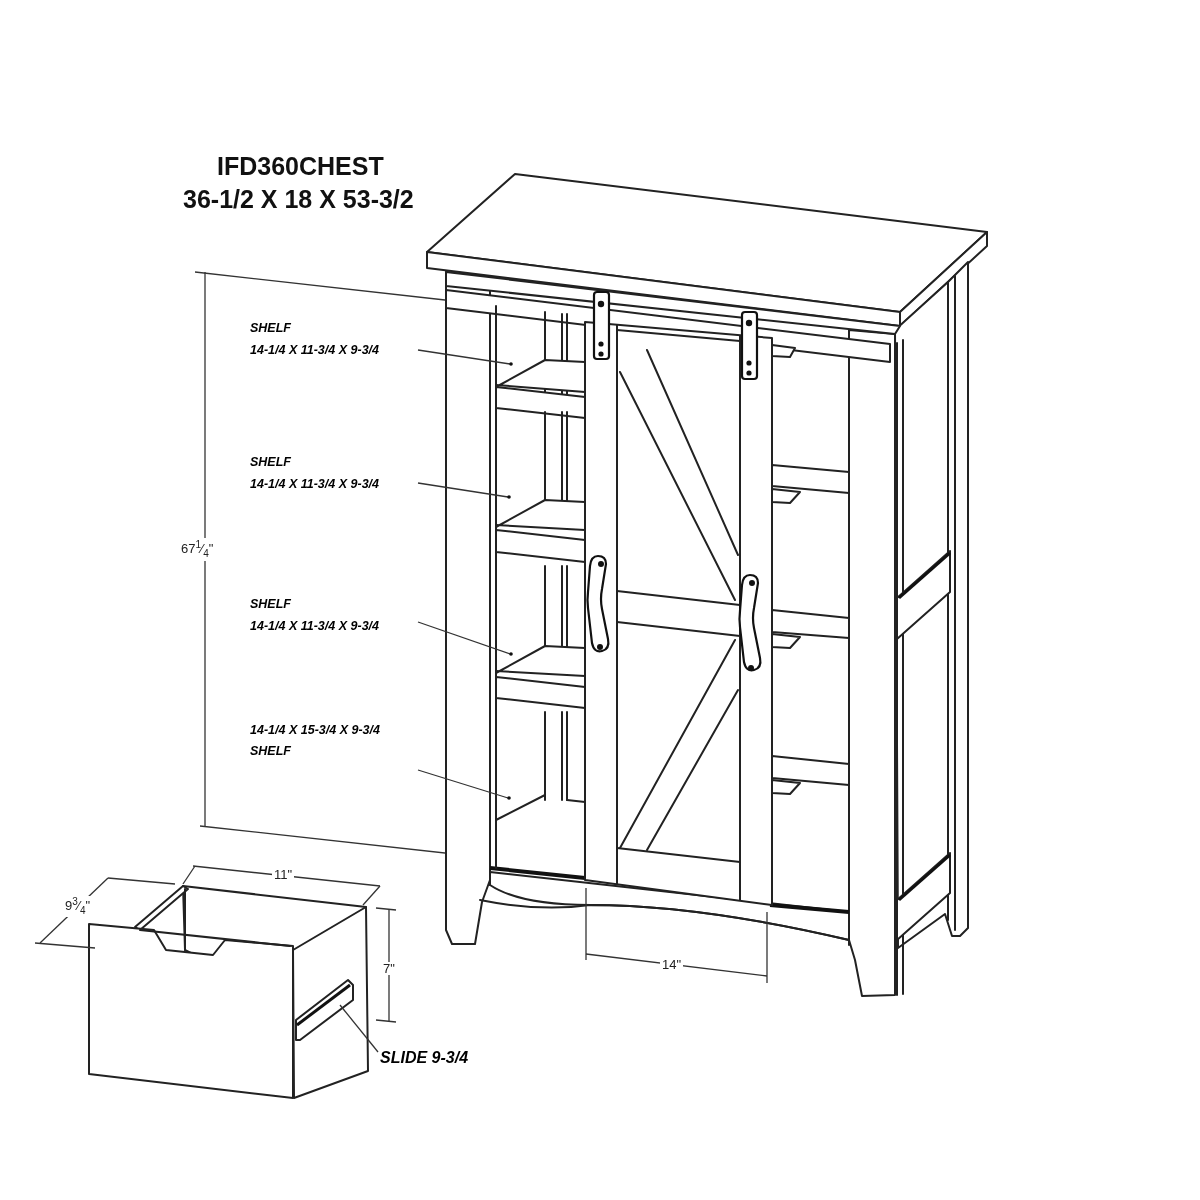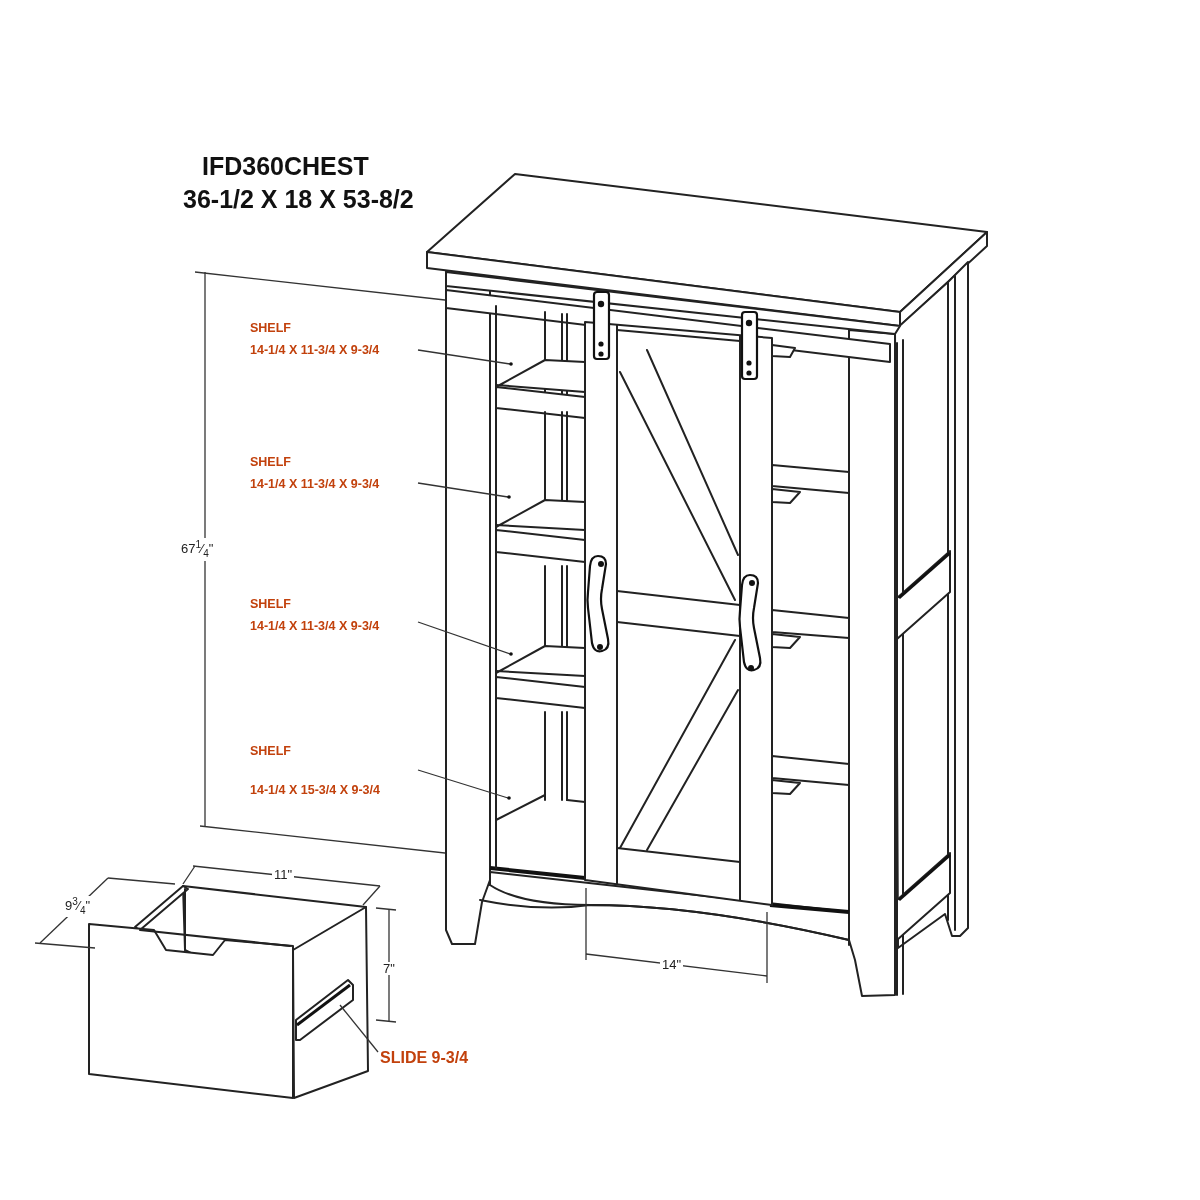--- a/index.html
+++ b/index.html
@@ -6,30 +6,30 @@
     body { width: 1200px; height: 1200px; position: relative; overflow: hidden;
            font-family: "Liberation Sans", sans-serif; color: #1a1a1a; }
     svg { position: absolute; left: 0; top: 0; }
     .ln { stroke: #222; stroke-width: 2; fill: none; stroke-linejoin: round; stroke-linecap: round; }
     .lt { stroke: #333; stroke-width: 1.3; fill: none; }
     .fill { fill: #ffffff; stroke: #222; stroke-width: 2; stroke-linejoin: round; }
     .thick { stroke: #111; stroke-width: 4; fill: none; }
     .hw { fill: #ffffff; stroke: #111; stroke-width: 2.2; }
     .dot { fill: #111; }
     .title { position: absolute; font-weight: bold; font-size: 25px; color: #111; white-space: nowrap; }
-    .lbl { position: absolute; font-weight: bold; font-size: 12.5px; color: #c2410c; white-space: nowrap; line-height: 1; }
+    .lbl { position: absolute; font-weight: bold; font-size: 12.5px; color: #000000; white-space: nowrap; line-height: 1; font-style: italic; }
     .dim { position: absolute; font-size: 13px; color: #222; white-space: nowrap; background: #fff; line-height: 1; padding: 0 2px; }
     .frac { position: absolute; font-size: 13px; color: #222; background: #fff; line-height: 1; }
     .frac .n, .frac .d { font-size: 10px; }
   </style>
 </head>
 <body>
 
-<div class="title" style="left:202px; top:152px;">IFD360CHEST</div>
-<div class="title" style="left:183px; top:185px;">36-1/2 X 18 X 53-8/2</div>
+<div class="title" style="left:217px; top:152px;">IFD360CHEST</div>
+<div class="title" style="left:183px; top:185px;">36-1/2 X 18 X 53-3/2</div>
 
 <svg width="1200" height="1200" viewBox="0 0 1200 1200">
 
   <g>
     <line class="lt" x1="205" y1="272" x2="205" y2="826"></line>
     <line class="lt" x1="195" y1="272" x2="445" y2="300"></line>
     <line class="lt" x1="200" y1="826" x2="490" y2="858"></line>
   </g>
 
   <g>
@@ -207,21 +207,21 @@
 <div class="lbl" style="left:250px; top:322px;">SHELF</div>
 <div class="lbl" style="left:250px; top:344px;">14-1/4 X 11-3/4 X 9-3/4</div>
 
 <div class="lbl" style="left:250px; top:456px;">SHELF</div>
 <div class="lbl" style="left:250px; top:478px;">14-1/4 X 11-3/4 X 9-3/4</div>
 
 <div class="lbl" style="left:250px; top:598px;">SHELF</div>
 <div class="lbl" style="left:250px; top:620px;">14-1/4 X 11-3/4 X 9-3/4</div>
 
 <div class="lbl" style="left:250px; top:745px;">SHELF</div>
-<div class="lbl" style="left:250px; top:784px;">14-1/4 X 15-3/4 X 9-3/4</div>
+<div class="lbl" style="left:250px; top:724px;">14-1/4 X 15-3/4 X 9-3/4</div>
 
 <div class="frac" style="left:180px; top:538px; padding:2px 1px;">
   <span>67</span><sup class="n">1</sup>⁄<sub class="d">4</sub><span>"</span>
 </div>
 
 <div class="dim" style="left:660px; top:958px;">14"</div>
 
 <div class="dim" style="left:272px; top:868px;">11"</div>
 <div class="frac" style="left:64px; top:896px; padding:1px;">
   <span>9</span><sup class="n">3</sup>⁄<sub class="d">4</sub><span>"</span>

